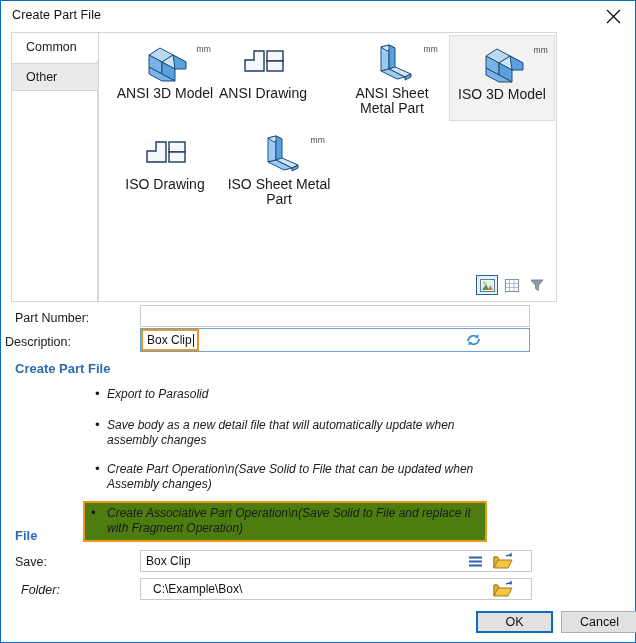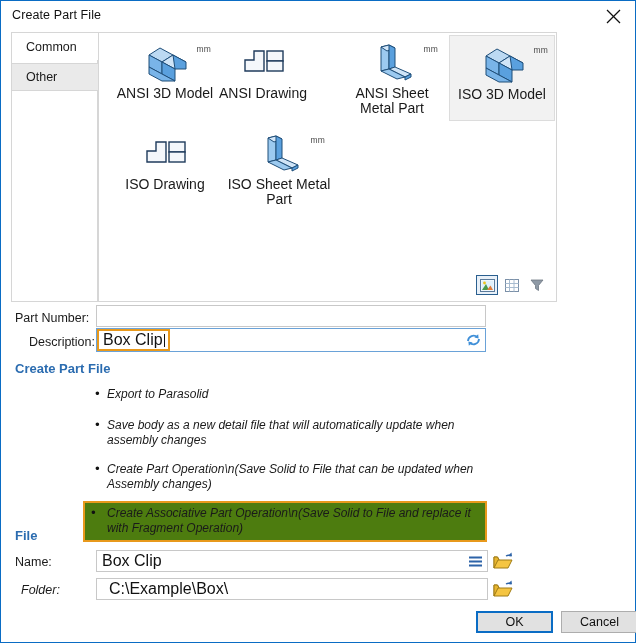--- a/index.html
+++ b/index.html
@@ -102,23 +102,23 @@
   }
   .vm-btn.active { border: 1px solid #2a5f8f; background: #e8f0f8; }
   
   .field-label {
     position: absolute; font-size: 12.5px; color: #1a1a1a;
   }
   .txtbox {
     position: absolute; background: #ffffff;
     border: 1px solid #c8c8c8;
     font-family: "Liberation Sans", sans-serif;
-    font-size: 16px; color: #111;
+    font-size: 12px; color: #111;
     padding: 0 5px;
-    display: flex; align-items: center;
+    display: flex; align-items: center; margin-left: 44px;
   }
   .txtbox.focused { border: 1px solid #6aa2d8; }
   .hl-orange {
     border: 2px solid #e8991c;
     background: #ffffff;
     padding: 1px 3px 1px 4px;
     margin-left: -5px;
     height: 100%;
     display: flex; align-items: center;
     position: relative;
@@ -296,21 +296,21 @@
         </svg>
       </div>
     </div>
   </div>
 
   <div class="field-label" style="left:14px; top:310px;">Part Number:</div>
   <div class="txtbox" style="left:95px; top:304px; width:390px; height:22px;">
     <span></span>
   </div>
 
-  <div class="field-label" style="left:28px; top:334px;">Description:</div>
+  <div class="field-label" style="left:4px; top:334px;">Description:</div>
   <div class="txtbox focused" style="left:95px; top:327px; width:390px; height:24px;">
     <span class="hl-orange">
       <span>Box Clip</span>
         <span class="caret"></span>
     </span>
   </div>
   <div class="icon-btn" style="left:462px; top:330px; width:20px; height:18px;">
     <svg width="17" height="16" viewBox="0 0 17 16">
       <path d="M3,9 a5.5,5.5 0 0 1 9.4,-3.6" fill="none" stroke="#3f8fd8" stroke-width="1.8"></path>
       <polygon points="13.2,2.2 13.6,6.6 9.4,5.4" fill="#3f8fd8"></polygon>
@@ -331,21 +331,21 @@
     <div class="bullet-item" style="margin-bottom:5px;">
       <span>Create Part Operation\n(Save Solid to File that can be  updated when Assembly changes)</span>
     </div>
     <div class="bullet-item selected">
       <span>Create Associative Part Operation\n(Save Solid to File and replace it with Fragment Operation)</span>
     </div>
   </div>
 
   <div class="section-head" style="left:14px; top:527px;">File</div>
 
-  <div class="field-label" style="left:14px; top:554px;">Name:</div>
+  <div class="field-label" style="left:14px; top:554px;">Save:</div>
   <div class="txtbox" style="left:95px; top:549px; width:392px; height:22px;">
     <span>Box Clip</span>
   </div>
   <div class="icon-btn" style="left:466px; top:553px; width:16px; height:14px;">
     <svg width="13" height="11" viewBox="0 0 13 11">
       <rect x="0" y="0.5" width="13" height="2" fill="#2d63a8"></rect>
       <rect x="0" y="4.5" width="13" height="2" fill="#2d63a8"></rect>
       <rect x="0" y="8.5" width="13" height="2" fill="#2d63a8"></rect>
     </svg>
   </div>

